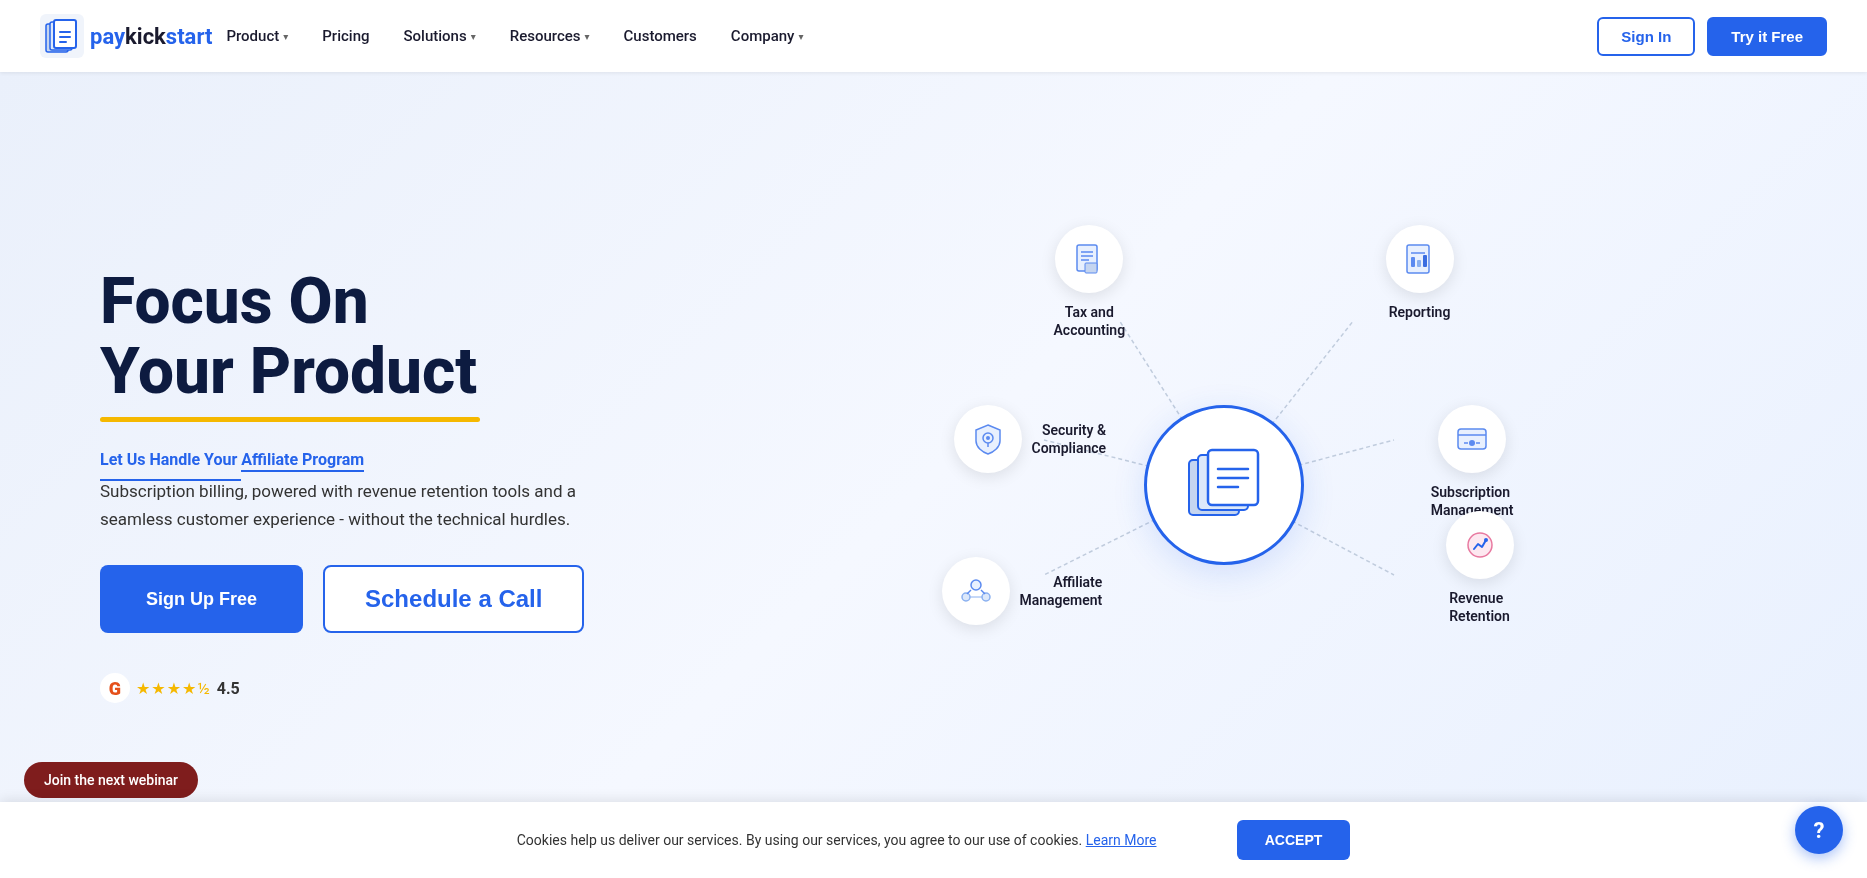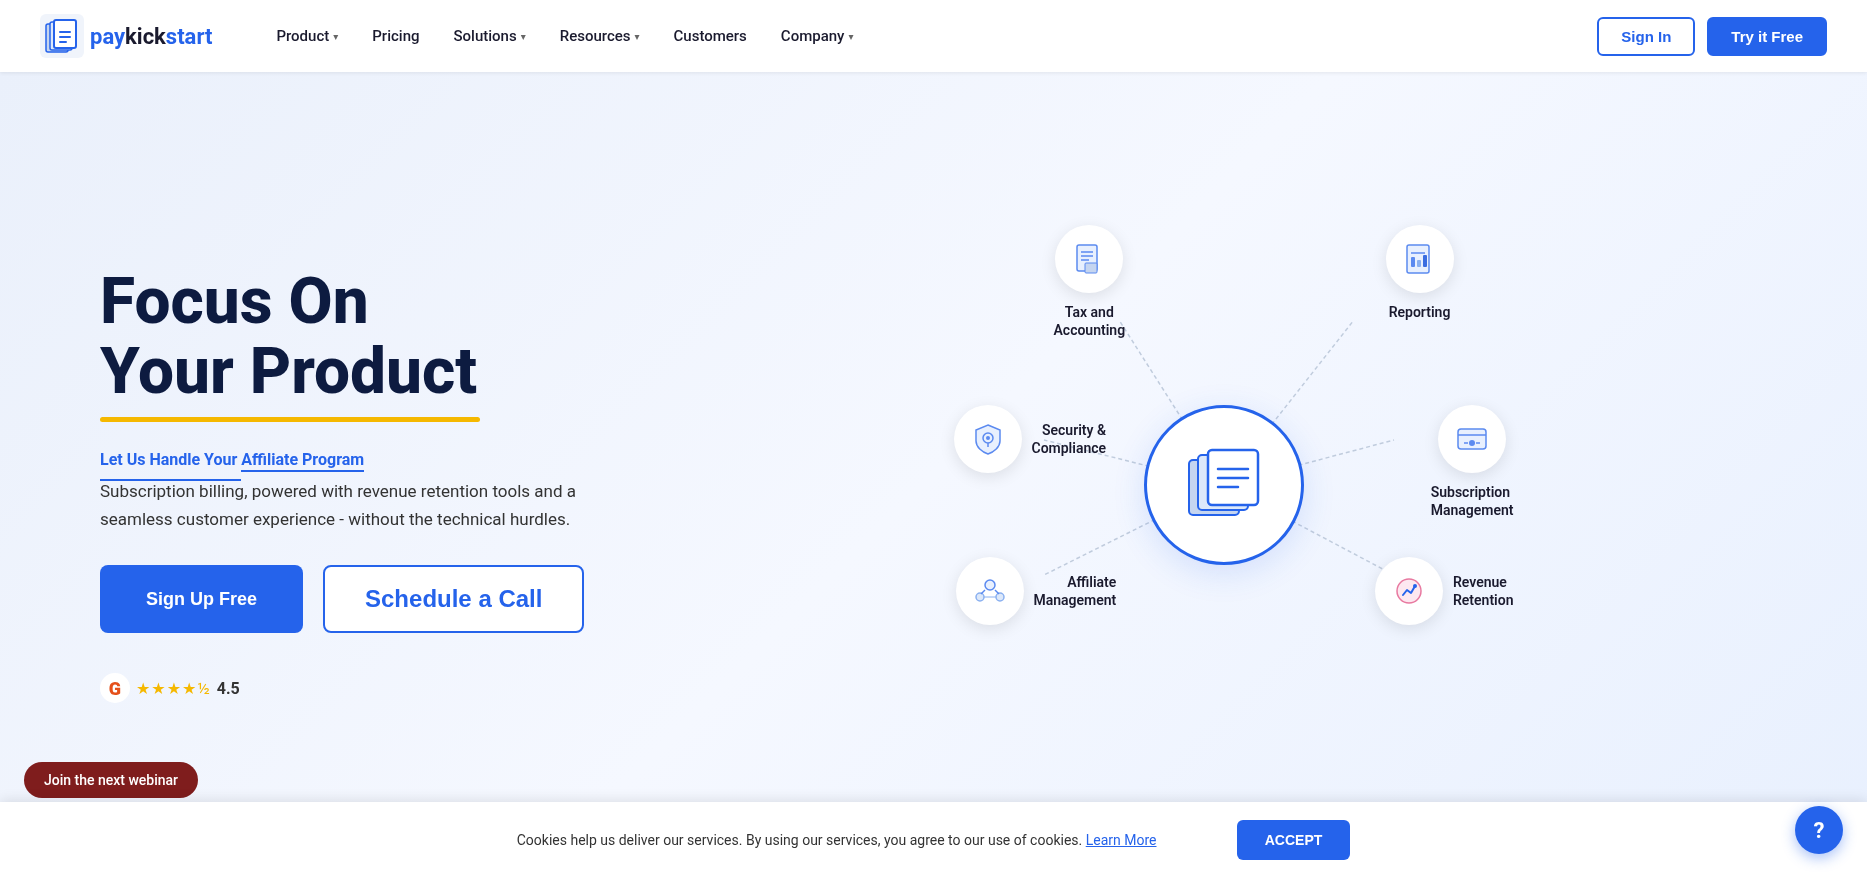--- a/index.html
+++ b/index.html
@@ -12,21 +12,20 @@
       align-items: center;
       padding: 0 40px;
       height: 72px;
       box-shadow: 0 1px 4px rgba(0,0,0,0.08);
       position: relative;
       z-index: 100;
     }
     .logo {
       display: flex;
       align-items: center;
-      margin-right: 50px;
       text-decoration: none;
     }
     .logo-icon {
       width: 44px;
       height: 44px;
       margin-right: 6px;
     }
     .logo-text {
       font-size: 22px;
       font-weight: 700;
@@ -254,22 +253,22 @@
       color: #1a1a2e;
       line-height: 1.3;
       max-width: 110px;
     }
 
     
     .node-tax { top: 20px; left: 120px; flex-direction: column; align-items: center; text-align: center; }
     .node-reporting { top: 20px; right: 60px; flex-direction: column; align-items: center; text-align: center; }
     .node-security { top: 200px; left: 20px; flex-direction: row-reverse; }
     .node-subscription { top: 200px; right: 0px; flex-direction: column; }
-    .node-affiliate { bottom: 140px; left: 22px; flex-direction: row-reverse; }
-    .node-revenue { bottom: 140px; right: 0px; }
+    .node-affiliate { bottom: 140px; left: 8px; flex-direction: row-reverse; }
+    .node-revenue { bottom: 140px; right: 0px; flex-direction: column; }
 
     .node-icon-svg {
       width: 36px;
       height: 36px;
     }
 
     
     .cookie-banner {
       position: fixed;
       bottom: 0;

